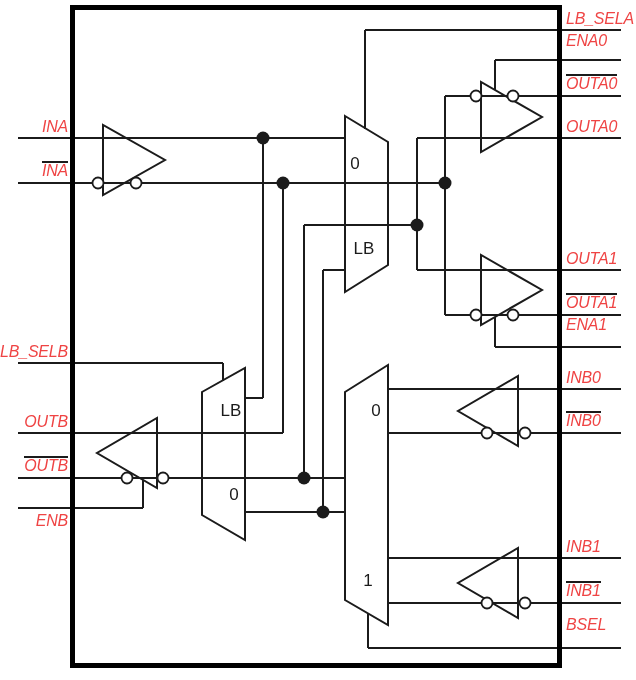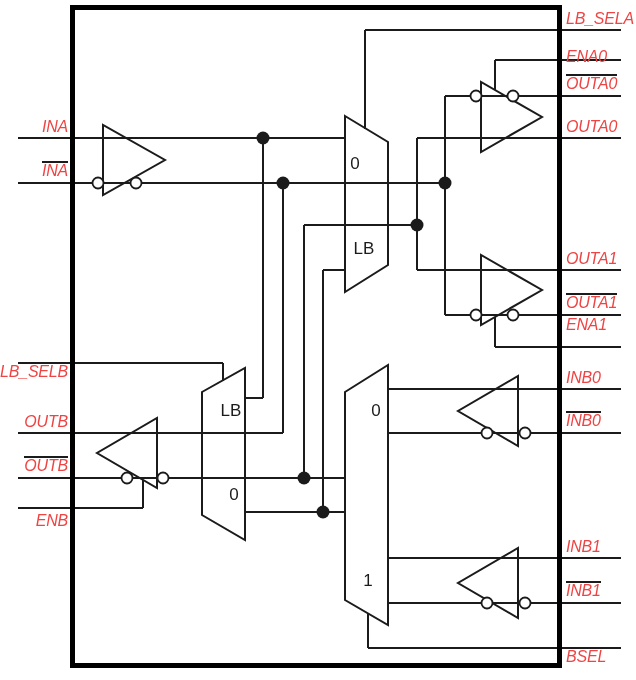--- a/index.html
+++ b/index.html
@@ -120,37 +120,37 @@
       <circle cx="417" cy="225" r="6.5"></circle>
       <circle cx="304" cy="478" r="6.5"></circle>
       <circle cx="323" cy="512" r="6.5"></circle>
     </g>
 
     <rect x="72.5" y="7.5" width="487" height="658" fill="none" stroke="#000000" stroke-width="5"></rect>
   </svg>
 
   <div class="pin pin-left" style="top:118px"><span>INA</span></div>
   <div class="pin pin-left" style="top:161px"><span class="ovl">INA</span></div>
-  <div class="pin pin-left" style="top:363px"><span>LB_SELB</span></div>
+  <div class="pin pin-left" style="top:343px"><span>LB_SELB</span></div>
   <div class="pin pin-left" style="top:413px"><span>OUTB</span></div>
   <div class="pin pin-left" style="top:456px"><span class="ovl">OUTB</span></div>
   <div class="pin pin-left" style="top:512px"><span>ENB</span></div>
 
   <div class="pin pin-right" style="top:10px"><span>LB_SELA</span></div>
-  <div class="pin pin-right" style="top:48px"><span>ENA0</span></div>
+  <div class="pin pin-right" style="top:32px"><span>ENA0</span></div>
   <div class="pin pin-right" style="top:74px"><span class="ovl">OUTA0</span></div>
   <div class="pin pin-right" style="top:118px"><span>OUTA0</span></div>
   <div class="pin pin-right" style="top:250px"><span>OUTA1</span></div>
   <div class="pin pin-right" style="top:293px"><span class="ovl">OUTA1</span></div>
   <div class="pin pin-right" style="top:316px"><span>ENA1</span></div>
   <div class="pin pin-right" style="top:369px"><span>INB0</span></div>
   <div class="pin pin-right" style="top:411px"><span class="ovl">INB0</span></div>
   <div class="pin pin-right" style="top:538px"><span>INB1</span></div>
   <div class="pin pin-right" style="top:581px"><span class="ovl">INB1</span></div>
-  <div class="pin pin-right" style="top:648px"><span>BSEL</span></div>
+  <div class="pin pin-right" style="top:616px"><span>BSEL</span></div>
 
   <div class="muxlabel" style="left:355px;top:163px">0</div>
   <div class="muxlabel" style="left:364px;top:248px">LB</div>
   <div class="muxlabel" style="left:231px;top:410px">LB</div>
   <div class="muxlabel" style="left:234px;top:494px">0</div>
   <div class="muxlabel" style="left:376px;top:410px">0</div>
   <div class="muxlabel" style="left:368px;top:580px">1</div>
 
 </div>
 

